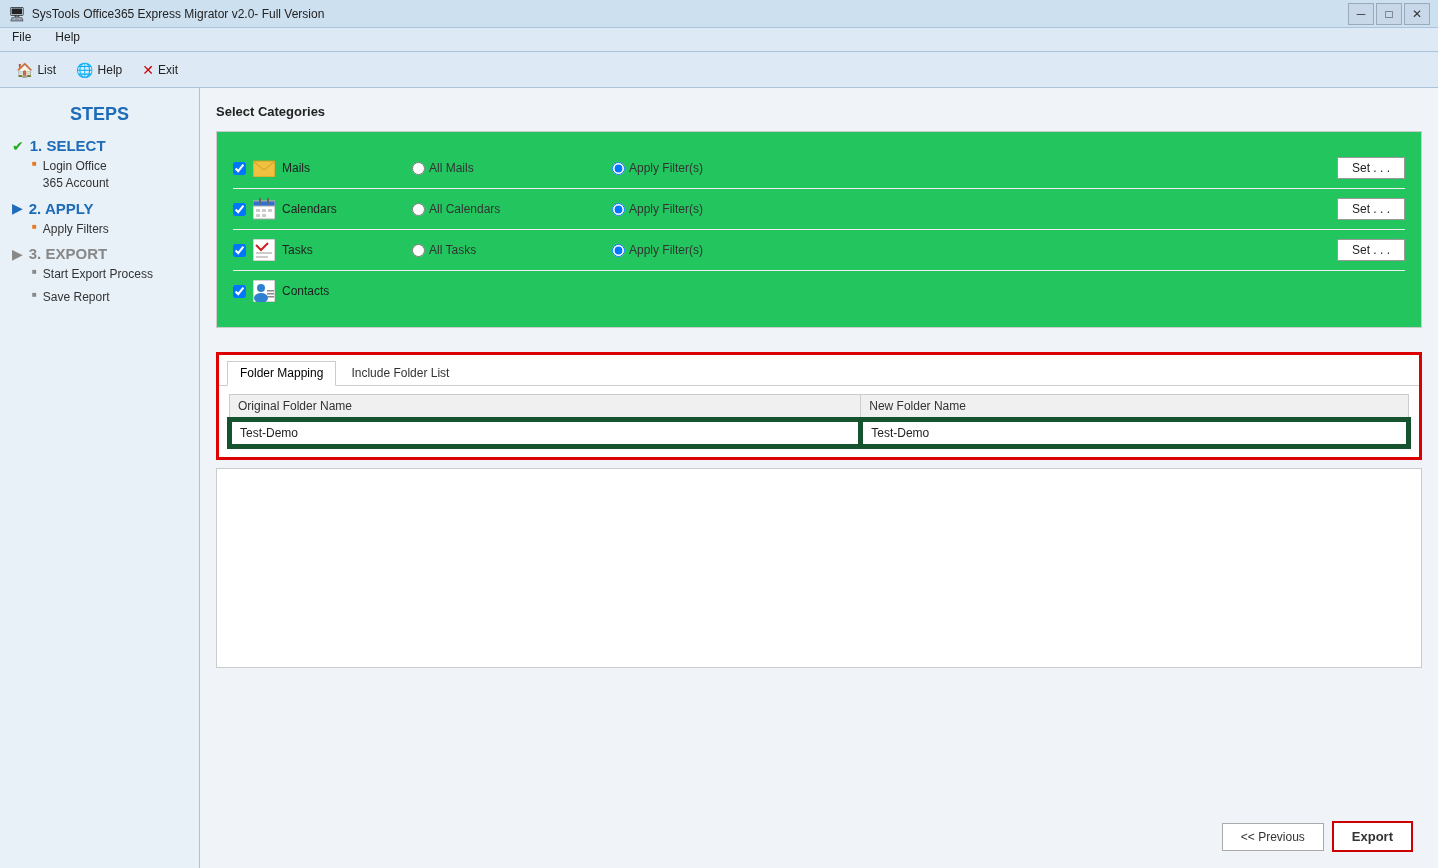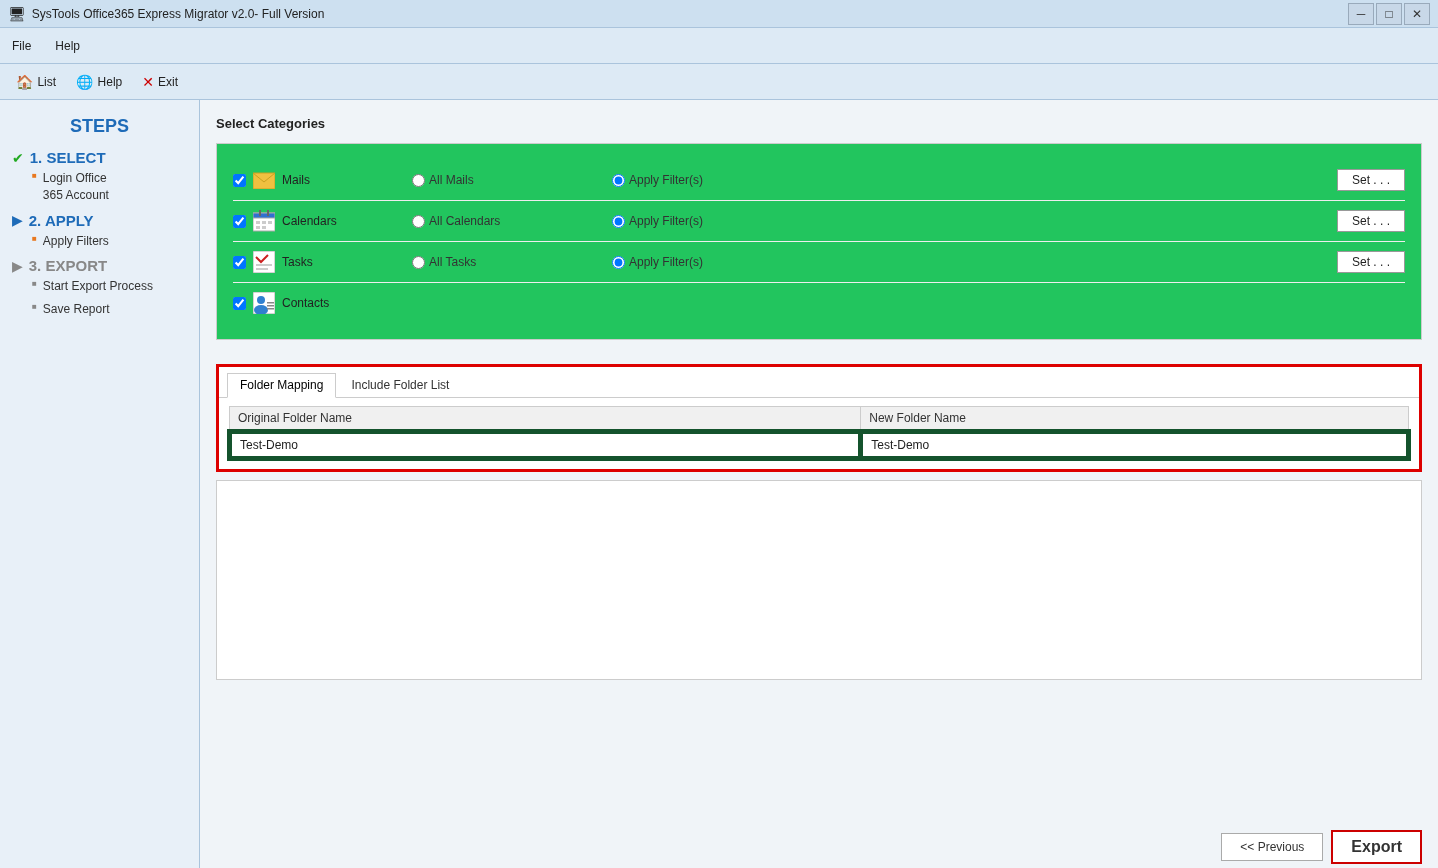--- a/index.html
+++ b/index.html
@@ -15,23 +15,23 @@
       justify-content: space-between;
       border-bottom: 1px solid #aac4dc;
     }
     .title-bar-left { display: flex; align-items: center; gap: 6px; font-size: 12px; color: #222; }
     .title-bar-controls { display: flex; gap: 2px; }
     .title-bar-btn { width: 26px; height: 22px; background: #c8d8e8; border: 1px solid #9ab; cursor: pointer; display: flex; align-items: center; justify-content: center; font-size: 12px; color: #333; }
 
     
     .menu-bar {
       background: #ddeaf5;
-      height: 36px;
-      display: flex;
-      align-items: center;
+      height: 24px;
+      display: flex;
+      align-items: flex-start;
       padding: 0 8px;
       gap: 16px;
       border-bottom: 1px solid #aac4dc;
     }
     .menu-item { font-size: 12px; color: #222; cursor: pointer; padding: 2px 4px; }
 
     
     .nav-bar {
       background: #ddeaf5;
       height: 36px;
@@ -171,38 +171,38 @@
     .empty-content {
       background: white;
       border: 1px solid #ccc;
       height: 200px;
     }
 
     
     .bottom-bar {
       position: absolute;
       bottom: 16px;
-      right: 16px;
+      right: 25px;
       display: flex;
       gap: 8px;
       align-items: center;
     }
     .prev-btn {
       padding: 6px 18px;
       background: white;
       border: 1px solid #aaa;
       font-size: 12px;
       cursor: pointer;
       color: #333;
     }
     .export-btn {
       padding: 6px 18px;
       background: white;
       border: 2px solid #cc0000;
-      font-size: 16px;
+      font-size: 13px;
       cursor: pointer;
       color: #333;
       font-weight: bold;
     }
 
     input[type="radio"] { cursor: pointer; }
     input[type="checkbox"] { cursor: pointer; }
 
     .window-outer {
       width: 1438px;

